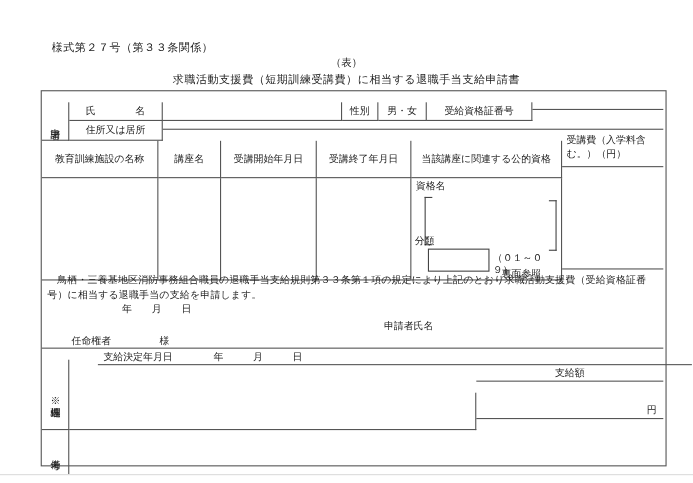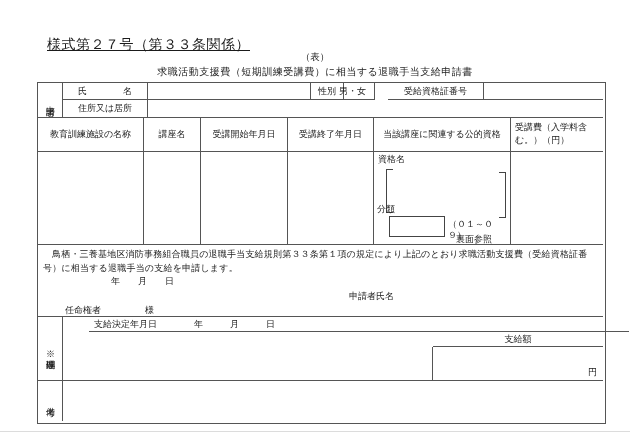--- a/index.html
+++ b/index.html
@@ -1,24 +1,24 @@
 <!DOCTYPE html>
 <html><head>
 <meta charset="utf-8">
 <style>
   html,body{margin:0;padding:0;background:#ffffff;}
   .page{position:relative;width:630px;height:439px;background:#fff;
         font-family:"Liberation Serif","DejaVu Serif",serif;color:#1b1b1b;overflow:hidden;}
   .abs{position:absolute;}
-  .form-no{left:47px;top:36px;font-size:14px;letter-spacing:.5px;text-decoration:underline;}
+  .form-no{left:47px;top:36px;font-size:10px;letter-spacing:.5px;}
   .side-label{left:0;top:51px;width:630px;text-align:center;font-size:9.5px;}
   .main-title{left:0;top:65px;width:630px;text-align:center;font-size:10px;letter-spacing:.5px;}
   .form-table{position:absolute;left:37px;top:82px;width:567px;height:340px;border:1px solid #555;}
   .cell{position:absolute;box-sizing:border-box;font-size:9px;line-height:11px;color:#1b1b1b;}
-  .br{border-right:1px solid #555;}
+  .br{border-right:1px solid #555;margin-top:10px;}
   .bb{border-bottom:1px solid #555;}
   .center{display:flex;align-items:center;justify-content:center;text-align:center;}
   .vtext{writing-mode:vertical-rl;text-orientation:upright;letter-spacing:1px;
          display:flex;align-items:center;justify-content:center;width:100%;height:100%;}
   .bracket{position:absolute;width:6px;}
   .bracket-l{border-left:1px solid #444;border-top:1px solid #444;border-bottom:1px solid #444;}
   .bracket-r{border-right:1px solid #444;border-top:1px solid #444;border-bottom:1px solid #444;}
   .class-box{position:absolute;border:1px solid #444;background:#fff;}
   .para{position:absolute;left:5px;right:5px;top:3px;font-size:9px;line-height:13.5px;
         text-indent:9px;letter-spacing:.2px;}
@@ -39,21 +39,21 @@
     <div class="cell br bb" style="left:0;top:0;width:25px;height:35px;">
       <span class="vtext">申請者</span>
     </div>
     <div class="cell br bb center" style="left:25px;top:0;width:85px;height:17px;">
       <span>氏　　　　名</span>
     </div>
     <div class="cell br bb" style="left:110px;top:0;width:163px;height:17px;"></div>
     <div class="cell br bb center" style="left:273px;top:0;width:33px;height:17px;">
       <span>性別</span>
     </div>
-    <div class="cell br bb center" style="left:293px;top:0;width:44px;height:17px;text-align:right;">
+    <div class="cell br bb center" style="left:306px;top:0;width:44px;height:17px;text-align:right;">
       <span>男・女</span>
     </div>
     <div class="cell br bb center" style="left:350px;top:0;width:96px;height:17px;">
       <span>受給資格証番号</span>
     </div>
     <div class="cell bb" style="left:446px;top:0;width:119px;height:17px;"></div>
     <div class="cell br bb center" style="left:25px;top:17px;width:85px;height:18px;">
       <span>住所又は居所</span>
     </div>
     <div class="cell bb" style="left:110px;top:17px;width:455px;height:18px;"></div>

